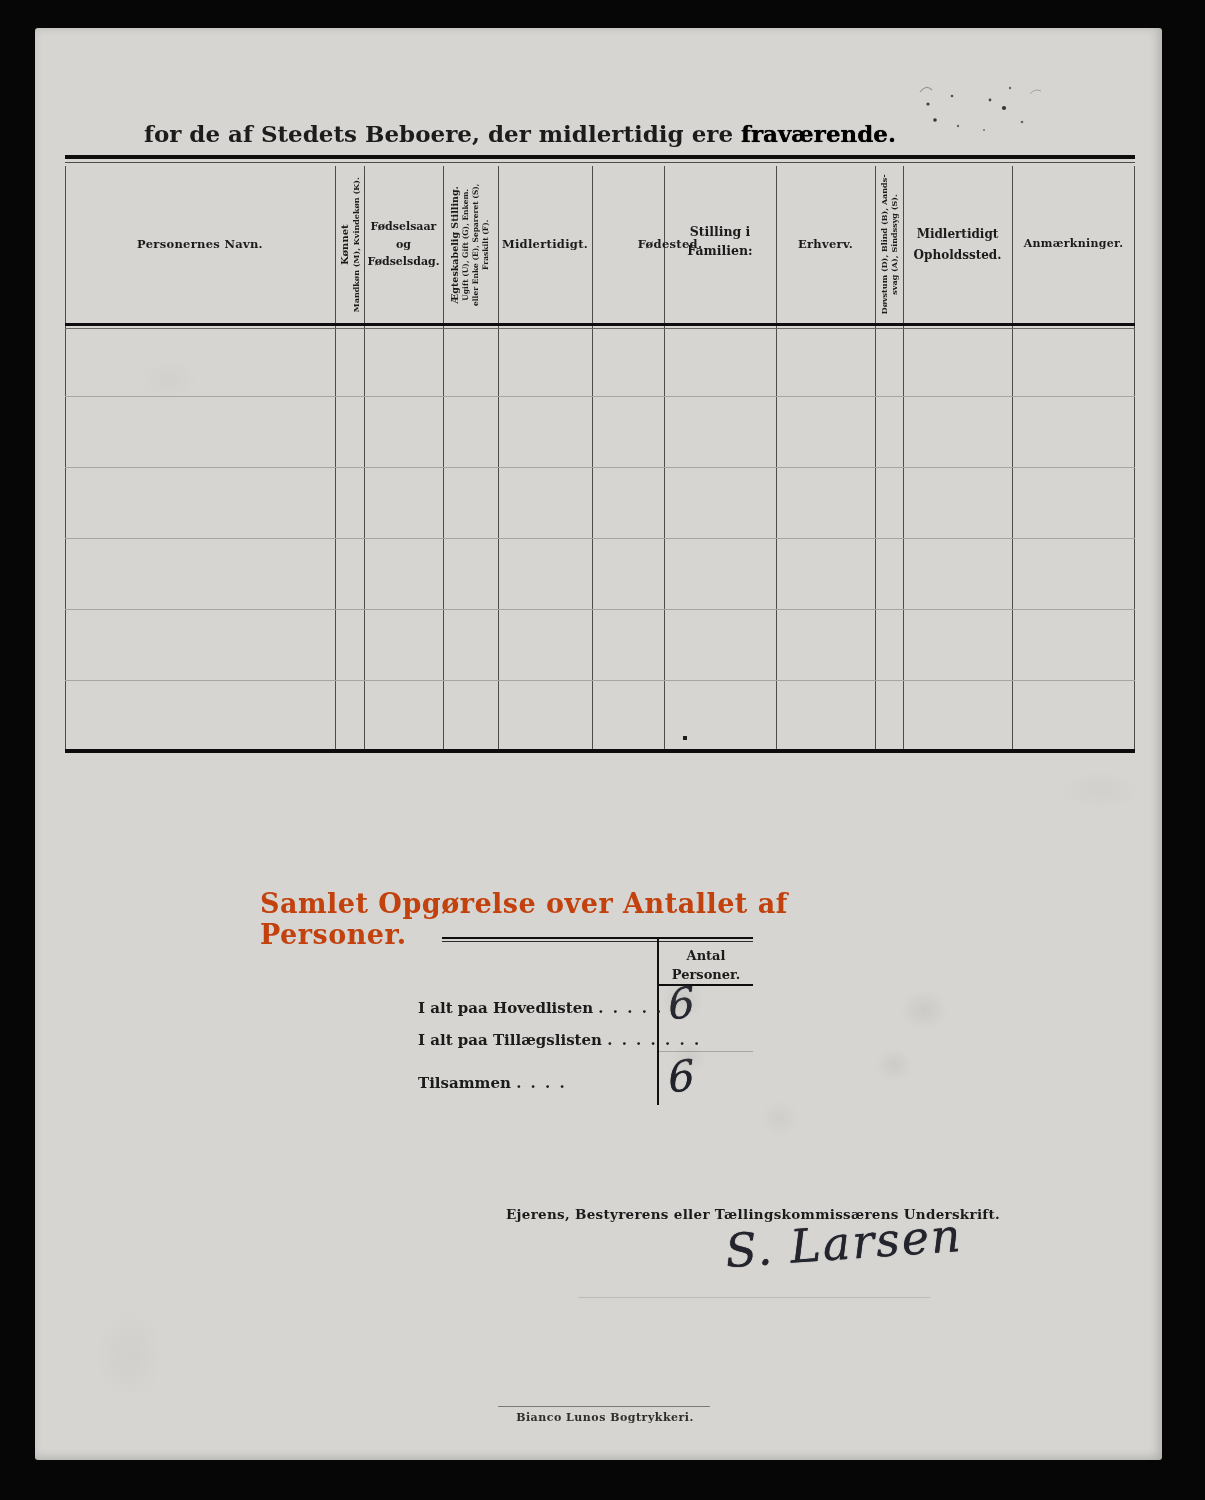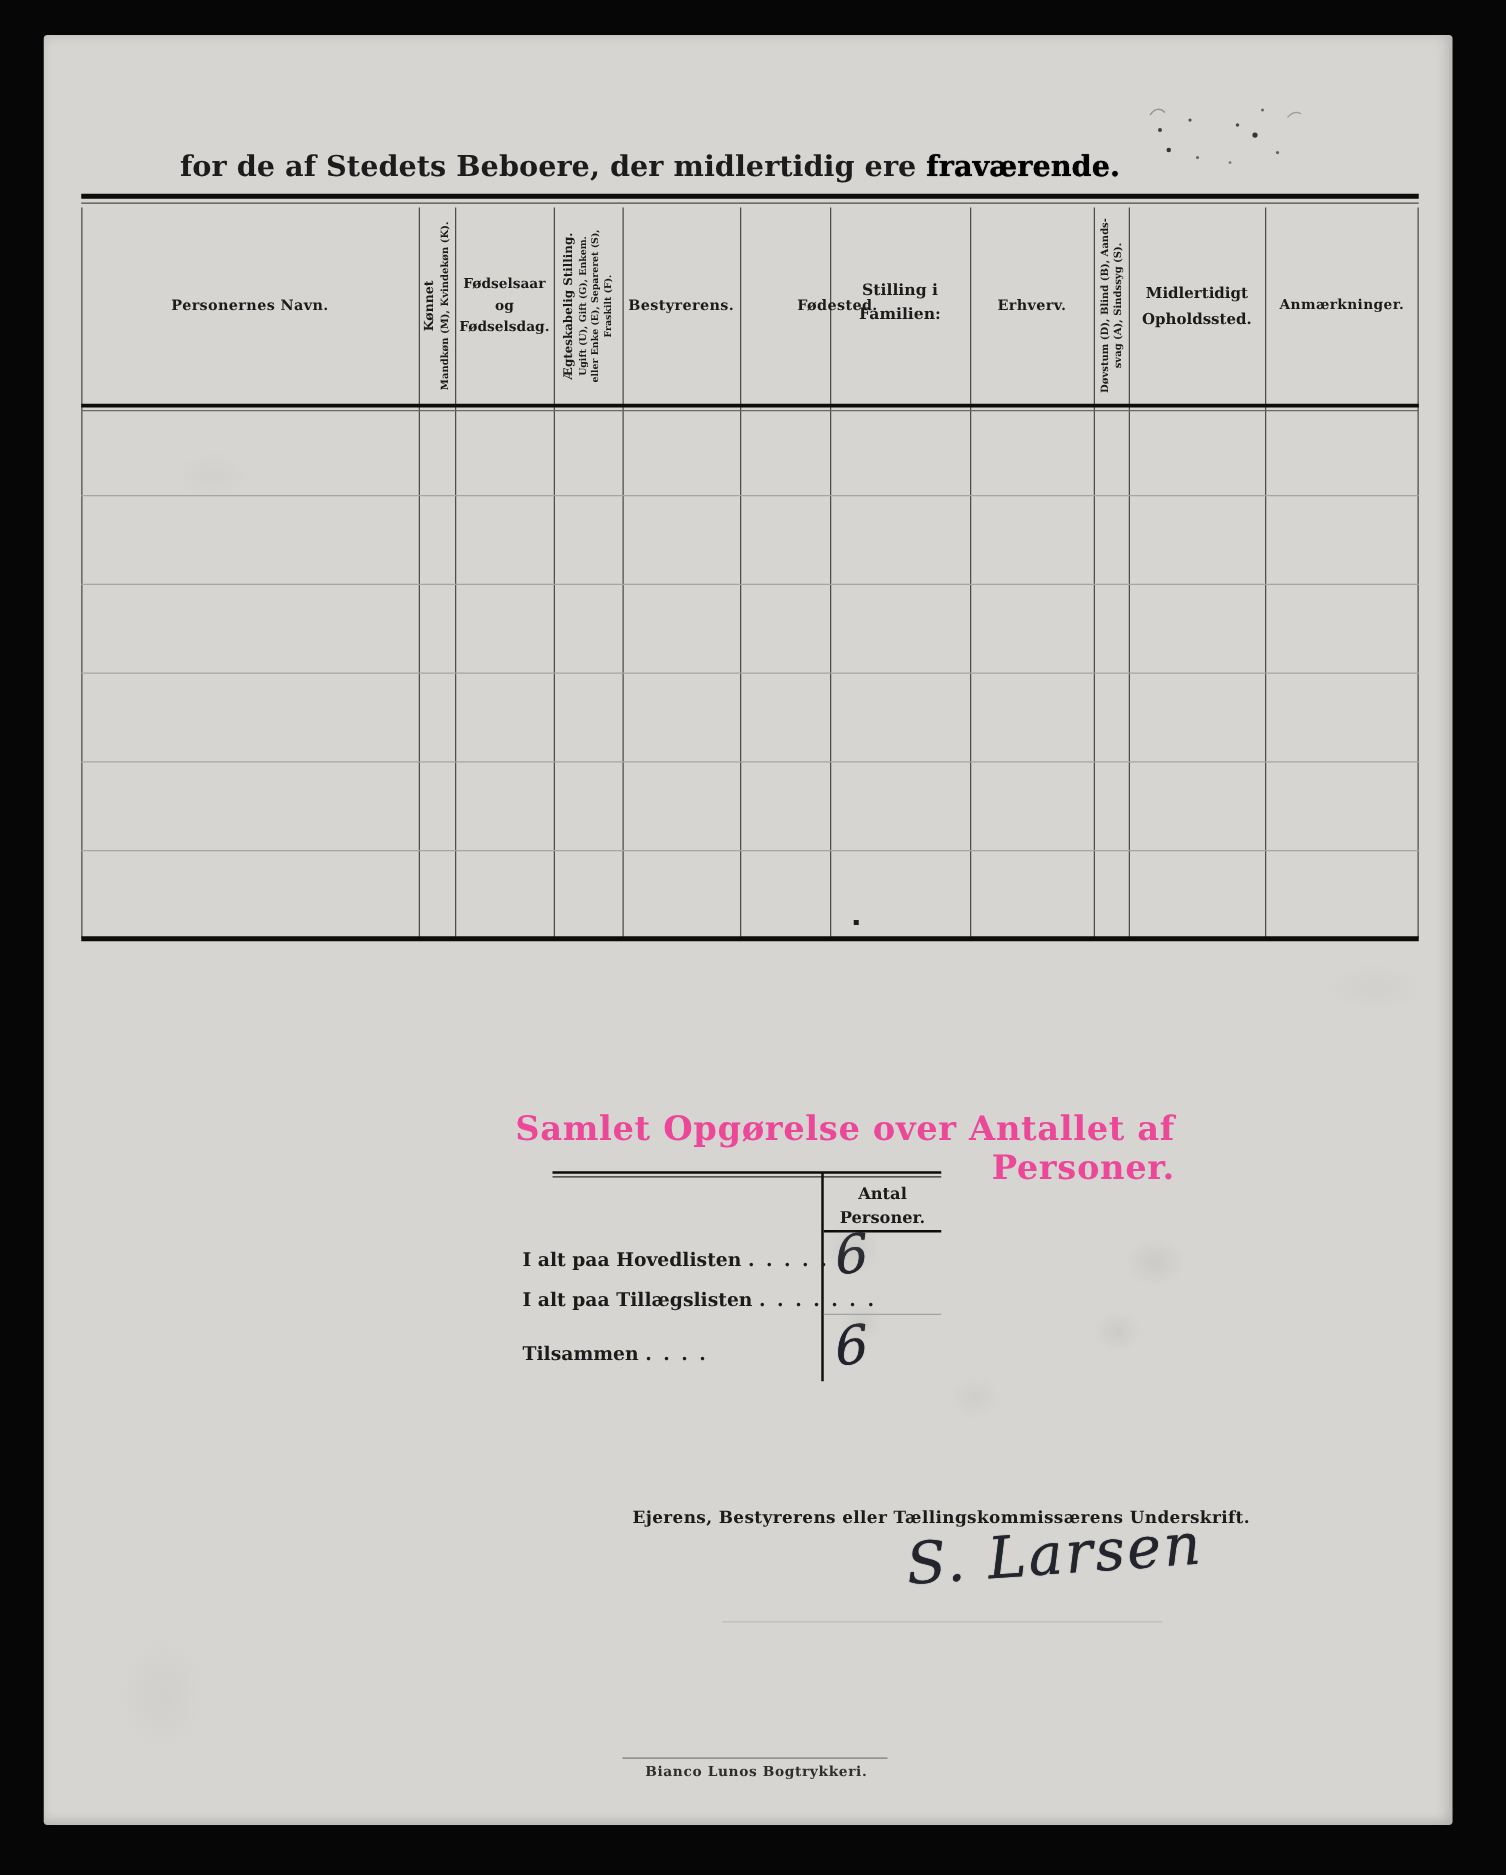--- a/index.html
+++ b/index.html
@@ -19,22 +19,22 @@
   .title-rest{font-size:23px;font-weight:bold;margin-left:16px;color:#1c1c1c;}
   .title-emph{font-size:23px;font-weight:bold;margin-left:8px;color:#000;text-shadow:0 0 .7px #000;}
   
   .hcell{position:absolute;top:166px;height:157px;display:flex;align-items:center;justify-content:center;
          text-align:center;font-weight:bold;}
   .hcell .stack span{display:block;}
   .vtext{transform:rotate(-90deg);white-space:nowrap;text-align:center;line-height:1.3;font-weight:bold;}
   .vtext span{display:block;}
   .lbl{font-size:11.5px;letter-spacing:.3px;line-height:1.5;}
   
-  .sum-heading{position:absolute;left:260px;width:680px;top:888px;text-align:right;
-               font-size:27px;font-weight:bold;letter-spacing:.5px;color:#ec4899;}
+  .sum-heading{position:absolute;left:260px;width:680px;top:888px;text-align:left;
+               font-size:27px;font-weight:bold;letter-spacing:.5px;color:#c2410c;}
   .sum-label{position:absolute;width:232px;left:418px;text-align:left;font-size:15px;font-weight:bold;white-space:nowrap;}
   .dots{letter-spacing:2px;}
   .hw{position:absolute;font-style:italic;font-size:42px;color:#22222b;transform:rotate(-8deg) skewX(-4deg);
       text-shadow:0 0 .7px #22222b;}
   .sig-name{position:absolute;left:725px;top:1216px;font-style:italic;font-size:46px;letter-spacing:2px;
             color:#24242d;transform:rotate(-4deg);text-shadow:0 0 .8px #24242d;}
   .stain{position:absolute;border-radius:50%;background:radial-gradient(closest-side,#8d8d88,rgba(141,141,136,0));}
   .dot{position:absolute;background:#1d1d1d;}
 </style>
 </head>
@@ -104,21 +104,21 @@
     <div class="hcell" style="left:443px;width:55px;">
       <div class="vtext">
         <span style="font-size:9.5px;">Ægteskabelig Stilling.</span>
         <span style="font-size:7.5px;">Ugift (U), Gift (G), Enkem.</span>
         <span style="font-size:7.5px;">eller Enke (E), Separeret (S),</span>
         <span style="font-size:7.5px;">Fraskilt (F).</span>
       </div>
     </div>
 
     <div class="hcell" style="left:498px;width:94px;">
-      <span class="lbl">Bestyrerens.</span>
+      <span class="lbl">Midlertidigt.</span>
     </div>
 
     <div class="hcell" style="left:592px;width:72px;padding-left:42px;">
       <span class="lbl">Fødested.</span>
     </div>
 
     <div class="hcell" style="left:664px;width:112px;">
       <div style="padding:0 16px;">
         <div style="font-size:12.5px;line-height:1.5;margin-bottom:6px;">Stilling i Familien:</div>
       </div>

